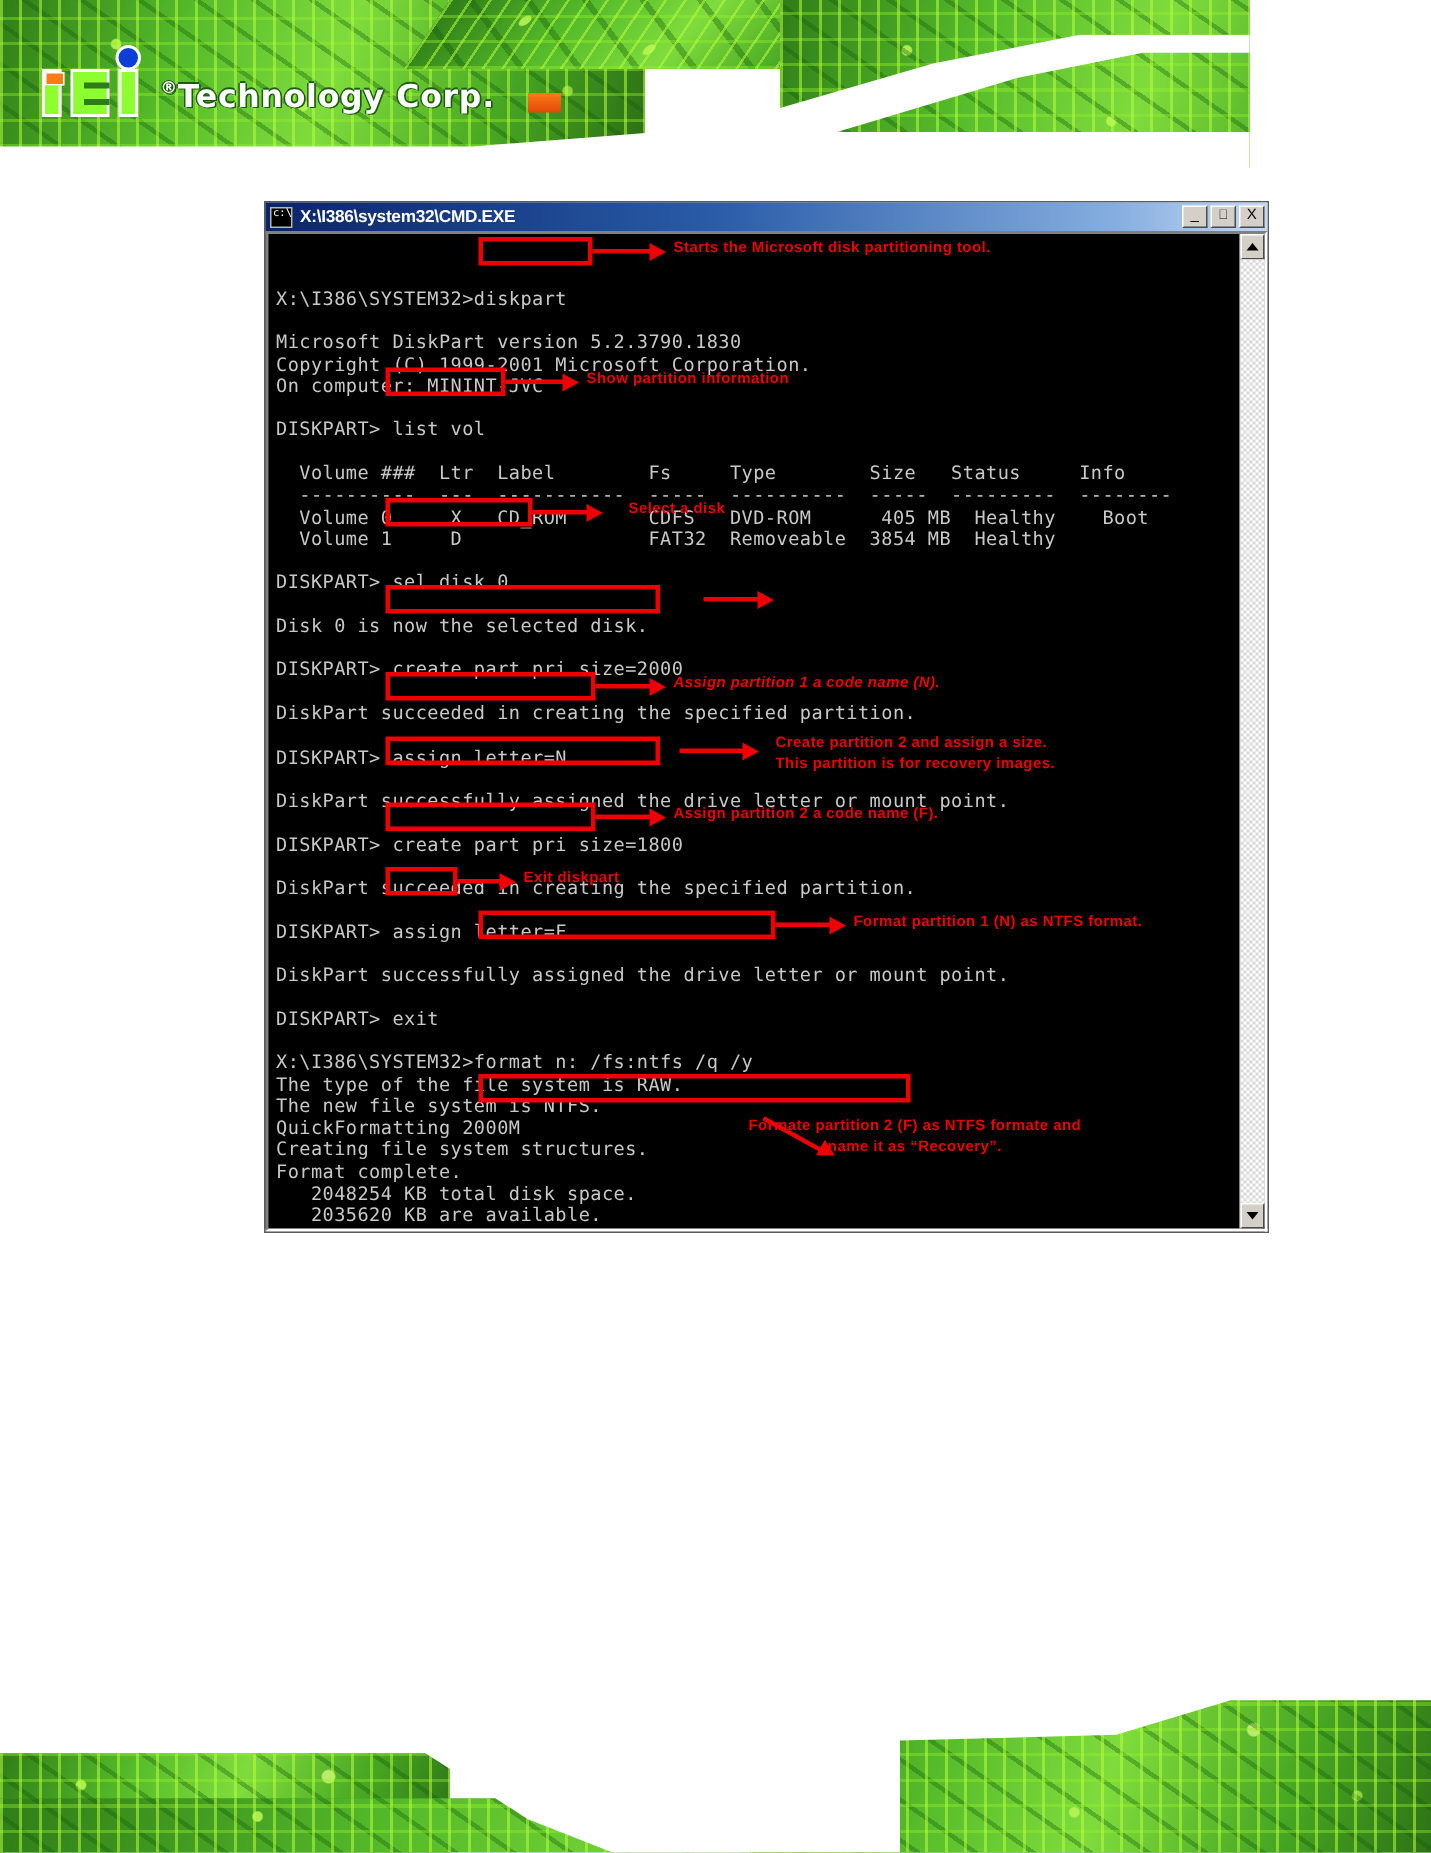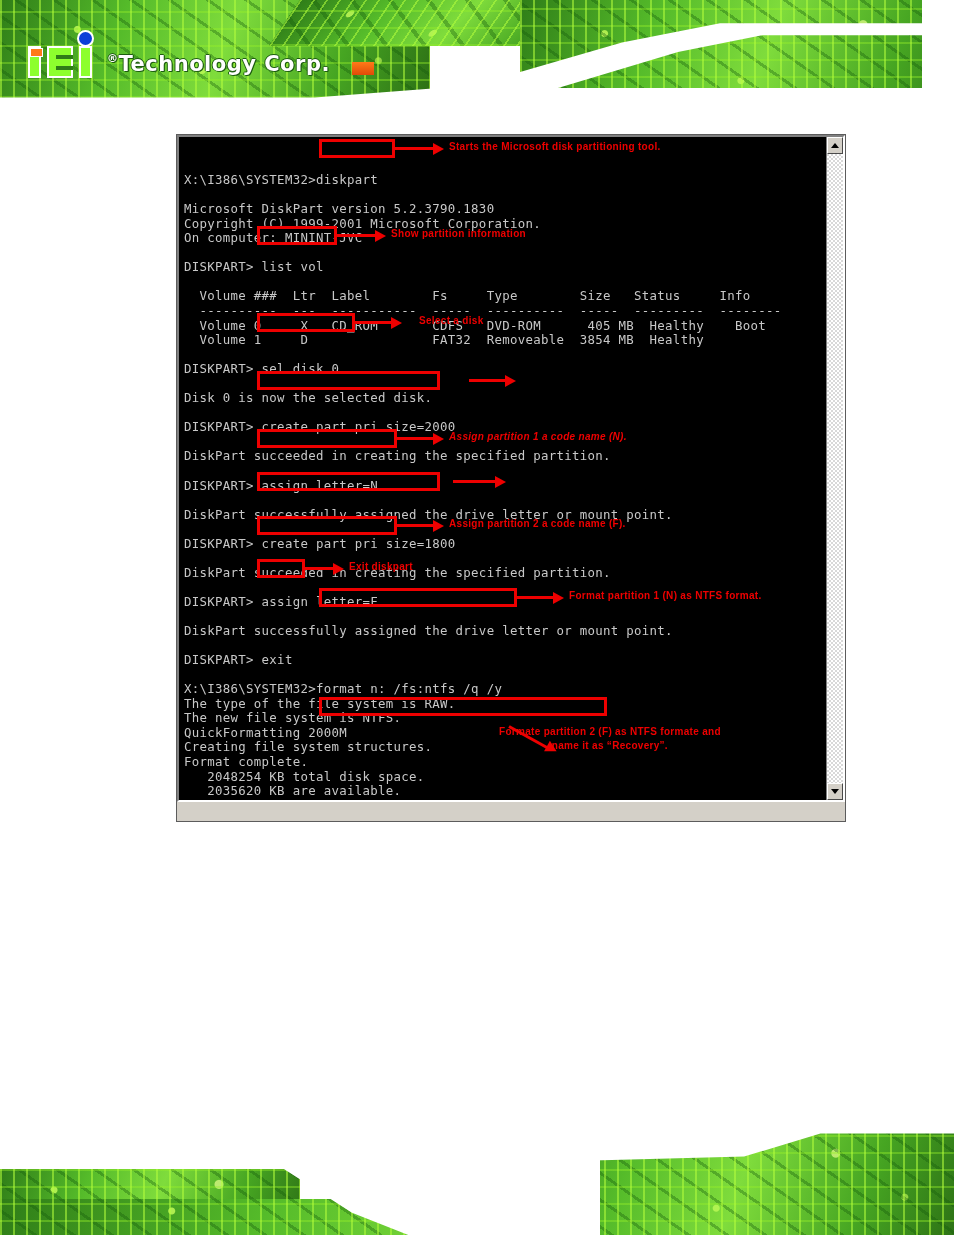--- a/index.html
+++ b/index.html
@@ -7,21 +7,21 @@
   body {
     width: 954px; height: 1235px;
     background: #ffffff;
     font-family: "Liberation Sans", sans-serif;
     position: relative;
     overflow: hidden;
   }
 
   
   #header-banner {
-    position: absolute; left: 0; top: 0; width: 922px; height: 112px;
+    position: absolute; left: 0; top: 0; width: 833px; height: 112px;
     overflow: hidden;
   }
   .pcb {
     position: absolute;
     background-color: #3fa021;
     background-image:
       repeating-linear-gradient(90deg, rgba(180,255,60,.55) 0 2px, rgba(0,0,0,0) 2px 13px),
       repeating-linear-gradient(0deg, rgba(150,240,40,.40) 0 2px, rgba(0,0,0,0) 2px 17px),
       repeating-linear-gradient(35deg, rgba(20,90,10,.35) 0 3px, rgba(0,0,0,0) 3px 22px),
       radial-gradient(circle at 18% 30%, rgba(200,255,90,.8) 0 3px, rgba(0,0,0,0) 4px),
@@ -235,20 +235,29 @@
       <div class="logo-letter" id="logo-e"></div>
       <div class="logo-letter" id="logo-i2"></div>
       <div id="logo-dot"></div>
     </div>
     <div id="logo-text"><span id="logo-reg">®</span><span>Technology Corp.</span></div>
   </div>
 </div>
 
 <div id="console-window">
 
+  <div id="title-bar">
+    <div id="cmd-icon"></div>
+    <div id="title-text">X:\I386\system32\CMD.EXE</div>
+    <div id="title-buttons">
+      <div class="tbtn">_</div>
+      <div class="tbtn" style="font-size:9px;font-family:'DejaVu Sans',sans-serif;">⎕</div>
+      <div class="tbtn">X</div>
+    </div>
+  </div>
 
   <div id="console-body">
 
     <div id="console-text">
       <div id="console-lines"><div class="cline">X:\I386\SYSTEM32&gt;diskpart</div><div class="cline blank"></div><div class="cline">Microsoft DiskPart version 5.2.3790.1830</div><div class="cline">Copyright (C) 1999-2001 Microsoft Corporation.</div><div class="cline">On computer: MININT-JVC</div><div class="cline blank"></div><div class="cline">DISKPART&gt; list vol</div><div class="cline blank"></div><div class="cline">  Volume ###  Ltr  Label        Fs     Type        Size   Status     Info</div><div class="cline">  ----------  ---  -----------  -----  ----------  -----  ---------  --------</div><div class="cline">  Volume 0     X   CD_ROM       CDFS   DVD-ROM      405 MB  Healthy    Boot</div><div class="cline">  Volume 1     D                FAT32  Removeable  3854 MB  Healthy</div><div class="cline blank"></div><div class="cline">DISKPART&gt; sel disk 0</div><div class="cline blank"></div><div class="cline">Disk 0 is now the selected disk.</div><div class="cline blank"></div><div class="cline">DISKPART&gt; create part pri size=2000</div><div class="cline blank"></div><div class="cline">DiskPart succeeded in creating the specified partition.</div><div class="cline blank"></div><div class="cline">DISKPART&gt; assign letter=N</div><div class="cline blank"></div><div class="cline">DiskPart successfully assigned the drive letter or mount point.</div><div class="cline blank"></div><div class="cline">DISKPART&gt; create part pri size=1800</div><div class="cline blank"></div><div class="cline">DiskPart succeeded in creating the specified partition.</div><div class="cline blank"></div><div class="cline">DISKPART&gt; assign letter=F</div><div class="cline blank"></div><div class="cline">DiskPart successfully assigned the drive letter or mount point.</div><div class="cline blank"></div><div class="cline">DISKPART&gt; exit</div><div class="cline blank"></div><div class="cline">X:\I386\SYSTEM32&gt;format n: /fs:ntfs /q /y</div><div class="cline">The type of the file system is RAW.</div><div class="cline">The new file system is NTFS.</div><div class="cline">QuickFormatting 2000M</div><div class="cline">Creating file system structures.</div><div class="cline">Format complete.</div><div class="cline">   2048254 KB total disk space.</div><div class="cline">   2035620 KB are available.</div><div class="cline blank"></div></div>
 
       
       
       <div class="abox" style="left:140px;top:2px;width:76px;height:19px;"></div>
       <div class="aline" style="left:216px;top:10px;width:40px;"></div>
@@ -275,20 +284,22 @@
       
       <div class="abox" style="left:78px;top:292px;width:140px;height:19px;"></div>
       <div class="aline" style="left:218px;top:300px;width:38px;"></div>
       <div class="ahead" style="left:254px;top:295.5px;"></div>
       <div class="atext" style="left:270px;top:293px;font-style:italic;">Assign partition 1 a code name (N).</div>
 
       
       <div class="abox" style="left:78px;top:335px;width:183px;height:19px;"></div>
       <div class="aline" style="left:274px;top:343px;width:44px;"></div>
       <div class="ahead" style="left:316px;top:338.5px;"></div>
+      <div class="atext" style="left:338px;top:333px;">Create partition 2 and assign a size.
+This partition is for recovery images.</div>
 
       
       <div class="abox" style="left:78px;top:379px;width:140px;height:19px;"></div>
       <div class="aline" style="left:218px;top:387px;width:38px;"></div>
       <div class="ahead" style="left:254px;top:382.5px;"></div>
       <div class="atext" style="left:270px;top:380px;">Assign partition 2 a code name (F).</div>
 
       
       <div class="abox" style="left:78px;top:422px;width:48px;height:19px;"></div>
       <div class="aline" style="left:126px;top:430px;width:30px;"></div>

